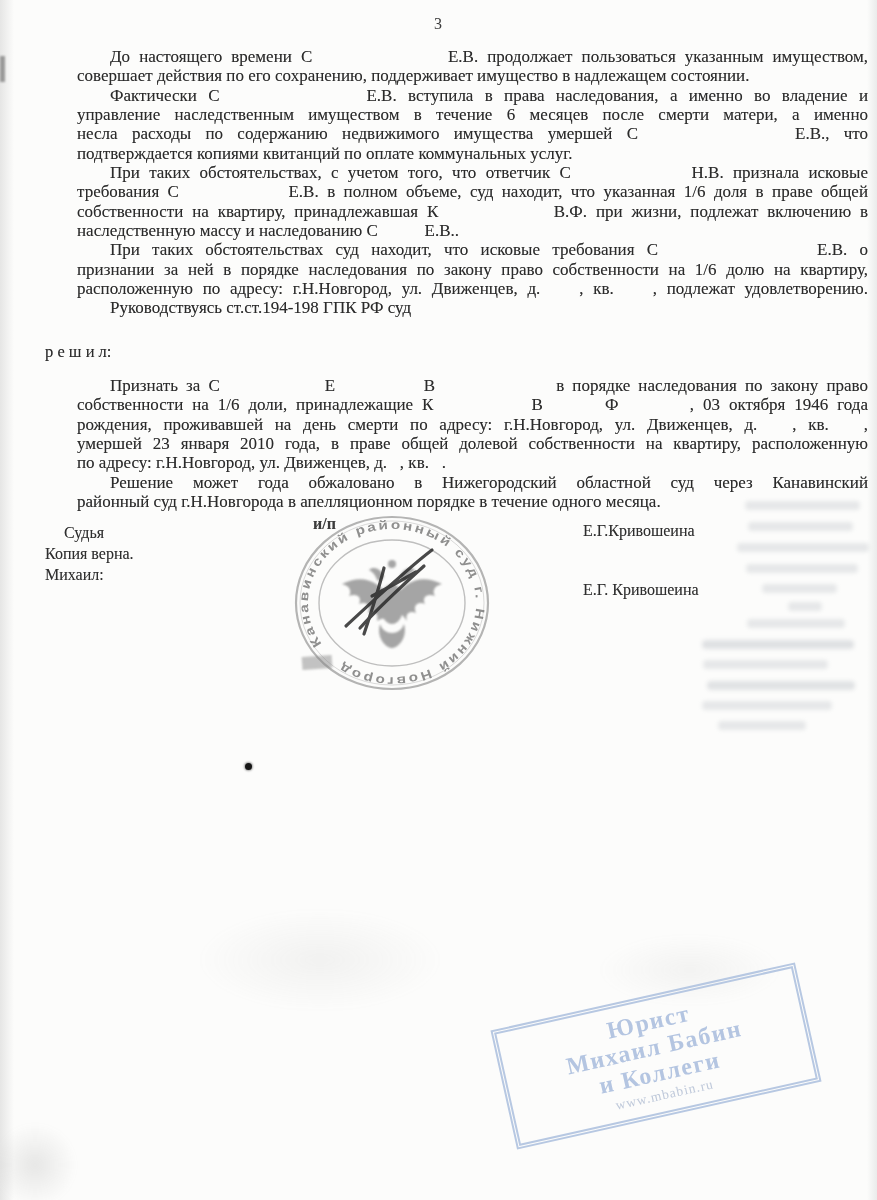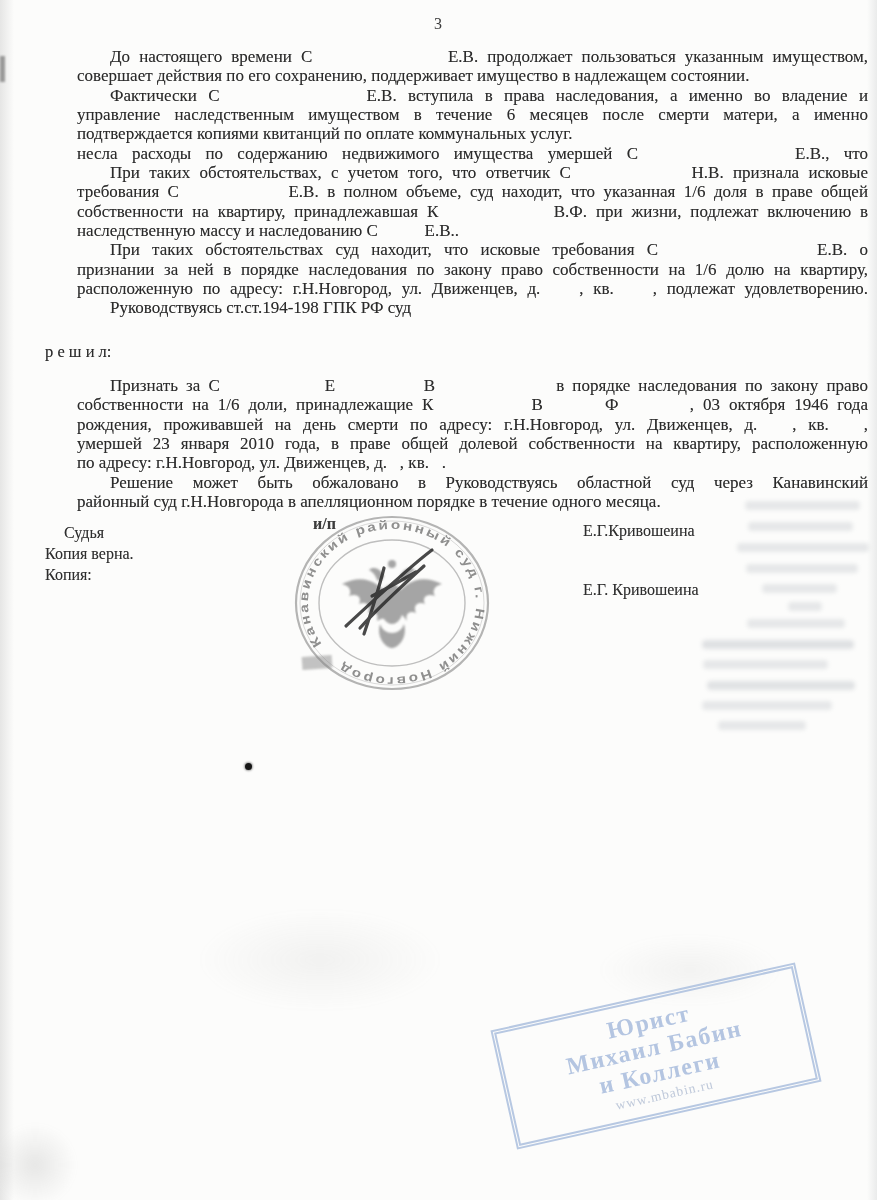--- a/index.html
+++ b/index.html
@@ -68,47 +68,47 @@
 
 <div class="page">
 
   <div class="pagenum">3</div>
 
   <div class="doc b1">
     <div class="ln j ind">До настоящего времени С&nbsp;&nbsp;&nbsp;&nbsp;&nbsp;&nbsp;&nbsp;&nbsp;&nbsp;&nbsp;&nbsp;&nbsp;&nbsp;&nbsp; Е.В. продолжает пользоваться указанным имуществом,</div>
     <div class="ln l">совершает действия по его сохранению, поддерживает имущество в надлежащем состоянии.</div>
     <div class="ln j ind">Фактически С&nbsp;&nbsp;&nbsp;&nbsp;&nbsp;&nbsp;&nbsp;&nbsp;&nbsp;&nbsp;&nbsp;&nbsp; Е.В. вступила в права наследования, а именно во владение и</div>
     <div class="ln j">управление наследственным имуществом в течение 6 месяцев после смерти матери, а именно</div>
+    <div class="ln j">несла расходы по содержанию недвижимого имущества умершей С&nbsp;&nbsp;&nbsp;&nbsp;&nbsp;&nbsp;&nbsp;&nbsp;&nbsp;&nbsp; Е.В., что</div>
     <div class="ln l">подтверждается копиями квитанций по оплате коммунальных услуг.</div>
-    <div class="ln j">несла расходы по содержанию недвижимого имущества умершей С&nbsp;&nbsp;&nbsp;&nbsp;&nbsp;&nbsp;&nbsp;&nbsp;&nbsp;&nbsp; Е.В., что</div>
     <div class="ln j ind">При таких обстоятельствах, с учетом того, что ответчик С&nbsp;&nbsp;&nbsp;&nbsp;&nbsp;&nbsp;&nbsp;&nbsp;&nbsp;&nbsp;&nbsp;&nbsp; Н.В. признала исковые</div>
     <div class="ln j">требования С&nbsp;&nbsp;&nbsp;&nbsp;&nbsp;&nbsp;&nbsp;&nbsp;&nbsp;&nbsp;&nbsp;&nbsp; Е.В. в полном объеме, суд находит, что указанная 1/6 доля в праве общей</div>
     <div class="ln j">собственности на квартиру, принадлежавшая К&nbsp;&nbsp;&nbsp;&nbsp;&nbsp;&nbsp;&nbsp;&nbsp;&nbsp;&nbsp;&nbsp;&nbsp; В.Ф. при жизни, подлежат включению в</div>
     <div class="ln l">наследственную массу и наследованию С&nbsp;&nbsp;&nbsp;&nbsp;&nbsp;&nbsp;&nbsp;&nbsp;&nbsp;&nbsp; Е.В..</div>
     <div class="ln j ind">При таких обстоятельствах суд находит, что исковые требования С&nbsp;&nbsp;&nbsp;&nbsp;&nbsp;&nbsp;&nbsp;&nbsp;&nbsp;&nbsp;&nbsp;&nbsp; Е.В. о</div>
     <div class="ln j">признании за ней в порядке наследования по закону право собственности на 1/6 долю на квартиру,</div>
     <div class="ln j">расположенную по адресу: г.Н.Новгород, ул. Движенцев, д.&nbsp;&nbsp;&nbsp;&nbsp;, кв.&nbsp;&nbsp;&nbsp;&nbsp;, подлежат удовлетворению.</div>
     <div class="ln l ind">Руководствуясь ст.ст.194-198 ГПК РФ суд</div>
   </div>
 
   <div class="heading">р е ш и л:</div>
 
   <div class="doc b2">
     <div class="ln j ind">Признать за С&nbsp;&nbsp;&nbsp;&nbsp;&nbsp;&nbsp;&nbsp;&nbsp;&nbsp;&nbsp;&nbsp;&nbsp; Е&nbsp;&nbsp;&nbsp;&nbsp;&nbsp;&nbsp;&nbsp;&nbsp;&nbsp;&nbsp; В&nbsp;&nbsp;&nbsp;&nbsp;&nbsp;&nbsp;&nbsp;&nbsp;&nbsp;&nbsp;&nbsp;&nbsp;&nbsp;&nbsp; в порядке наследования по закону право</div>
     <div class="ln j">собственности на 1/6 доли, принадлежащие К&nbsp;&nbsp;&nbsp;&nbsp;&nbsp;&nbsp;&nbsp;&nbsp;&nbsp;&nbsp; В&nbsp;&nbsp;&nbsp;&nbsp;&nbsp;&nbsp; Ф&nbsp;&nbsp;&nbsp;&nbsp;&nbsp;&nbsp;&nbsp;&nbsp;, 03 октября 1946 года</div>
     <div class="ln j">рождения, проживавшей на день смерти по адресу: г.Н.Новгород, ул. Движенцев, д.&nbsp;&nbsp;&nbsp;, кв.&nbsp;&nbsp;&nbsp;,</div>
     <div class="ln j">умершей 23 января 2010 года, в праве общей долевой собственности на квартиру, расположенную</div>
     <div class="ln l">по адресу: г.Н.Новгород, ул. Движенцев, д.&nbsp;&nbsp;&nbsp;, кв.&nbsp;&nbsp;&nbsp;.</div>
-    <div class="ln j ind">Решение может быть обжаловано в Руководствуясь областной суд через Канавинский</div>
+    <div class="ln j ind">Решение может года обжаловано в Нижегородский областной суд через Канавинский</div>
     <div class="ln l">районный суд г.Н.Новгорода в апелляционном порядке в течение одного месяца.</div>
   </div>
 
   <div class="sig sig-label1">Судья</div>
   <div class="sig sig-label2">Копия верна.</div>
-  <div class="sig sig-label3">Копия:</div>
+  <div class="sig sig-label3">Михаил:</div>
   <div class="sig sig-name1">Е.Г.Кривошеина</div>
   <div class="sig sig-name2">Е.Г. Кривошеина</div>
   <div class="sig ip-mark">и/п</div>
 
   <div class="seal">
     <svg width="224" height="194" viewBox="0 0 224 194">
       <defs>
         <filter id="blurS" x="-20%" y="-20%" width="140%" height="140%">
             <feGaussianBlur stdDeviation="0.5"></feGaussianBlur>
           </filter>

